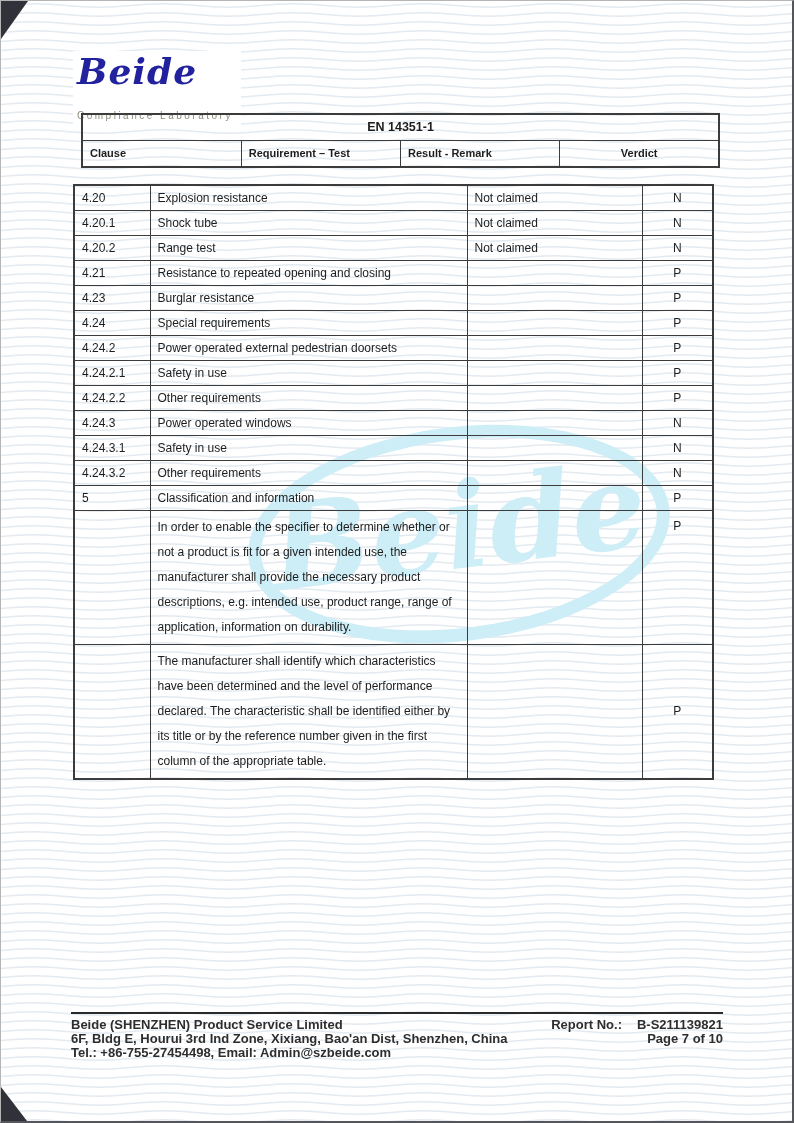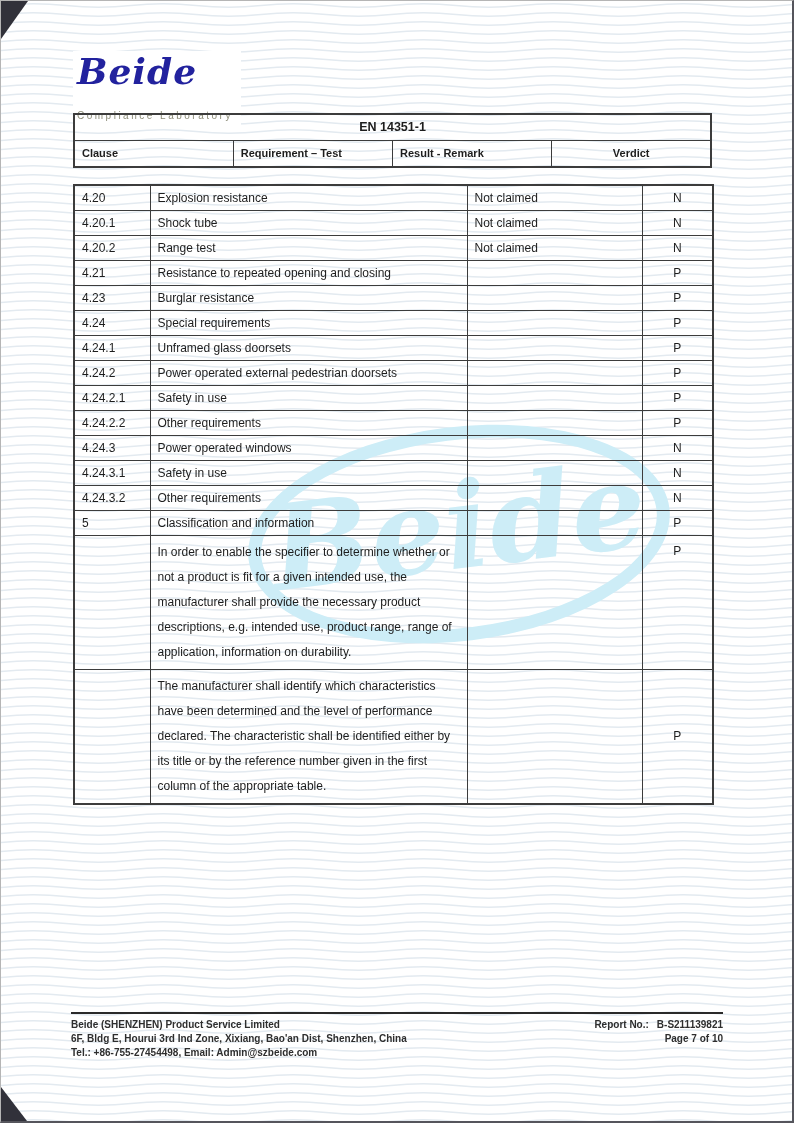--- a/index.html
+++ b/index.html
@@ -89,21 +89,21 @@
   }
 
   
   table {
     border-collapse: collapse;
     table-layout: fixed;
     width: 639px;
     font-size: 12px;
     color: #1d1d1d;
   }
-  .head-table { position: absolute; left: 72px; top: 112px; }
+  .head-table { position: absolute; left: 80px; top: 112px; }
   .body-table { position: absolute; left: 72px; top: 183px; }
 
   .head-table td, .head-table th,
   .body-table td {
     border: 1px solid #3c3c3c;
     padding: 3px 7px;
     vertical-align: middle;
     overflow: hidden;
   }
   .head-table { border: 2px solid #3c3c3c; }
@@ -143,28 +143,28 @@
   
   .footer {
     position: absolute;
     left: 70px;
     top: 1011px;
     width: 652px;
     border-top: 2px solid #2a2a2a;
     padding-top: 4px;
     display: flex;
     justify-content: space-between;
-    font-size: 10px;
+    font-size: 13px;
     font-weight: bold;
     color: #2e2e2e;
     line-height: 14px;
   }
   .footer-left {  }
   .footer-right { text-align: right; }
-  .report-no-label { margin-right: 8px; }
+  .report-no-label { margin-right: 15px; }
 </style>
 </head>
 <body>
 
 <div class="page">
 
   <svg class="waves-bg" width="794" height="1123">
     <defs>
       <pattern id="wavepat" width="130" height="9" patternUnits="userSpaceOnUse">
         <path d="M0 4.5 Q 32 1, 65 4.5 T 130 4.5" fill="none" stroke="#e3eaf0" stroke-width="1.3"></path>
@@ -238,26 +238,20 @@
             <td class="col-result"></td>
             <td class="col-verdict">P</td>
           </tr>
           <tr>
             <td class="col-clause">4.24</td>
             <td class="col-requirement">Special requirements</td>
             <td class="col-result"></td>
             <td class="col-verdict">P</td>
           </tr>
           <tr>
-            <td class="col-clause">4.24.1</td>
-            <td class="col-requirement">Unframed glass doorsets</td>
-            <td class="col-result"></td>
-            <td class="col-verdict">P</td>
-          </tr>
-          <tr>
             <td class="col-clause">4.24.2</td>
             <td class="col-requirement">Power operated external pedestrian doorsets</td>
             <td class="col-result"></td>
             <td class="col-verdict">P</td>
           </tr>
           <tr>
             <td class="col-clause">4.24.2.1</td>
             <td class="col-requirement">Safety in use</td>
             <td class="col-result"></td>
             <td class="col-verdict">P</td>

